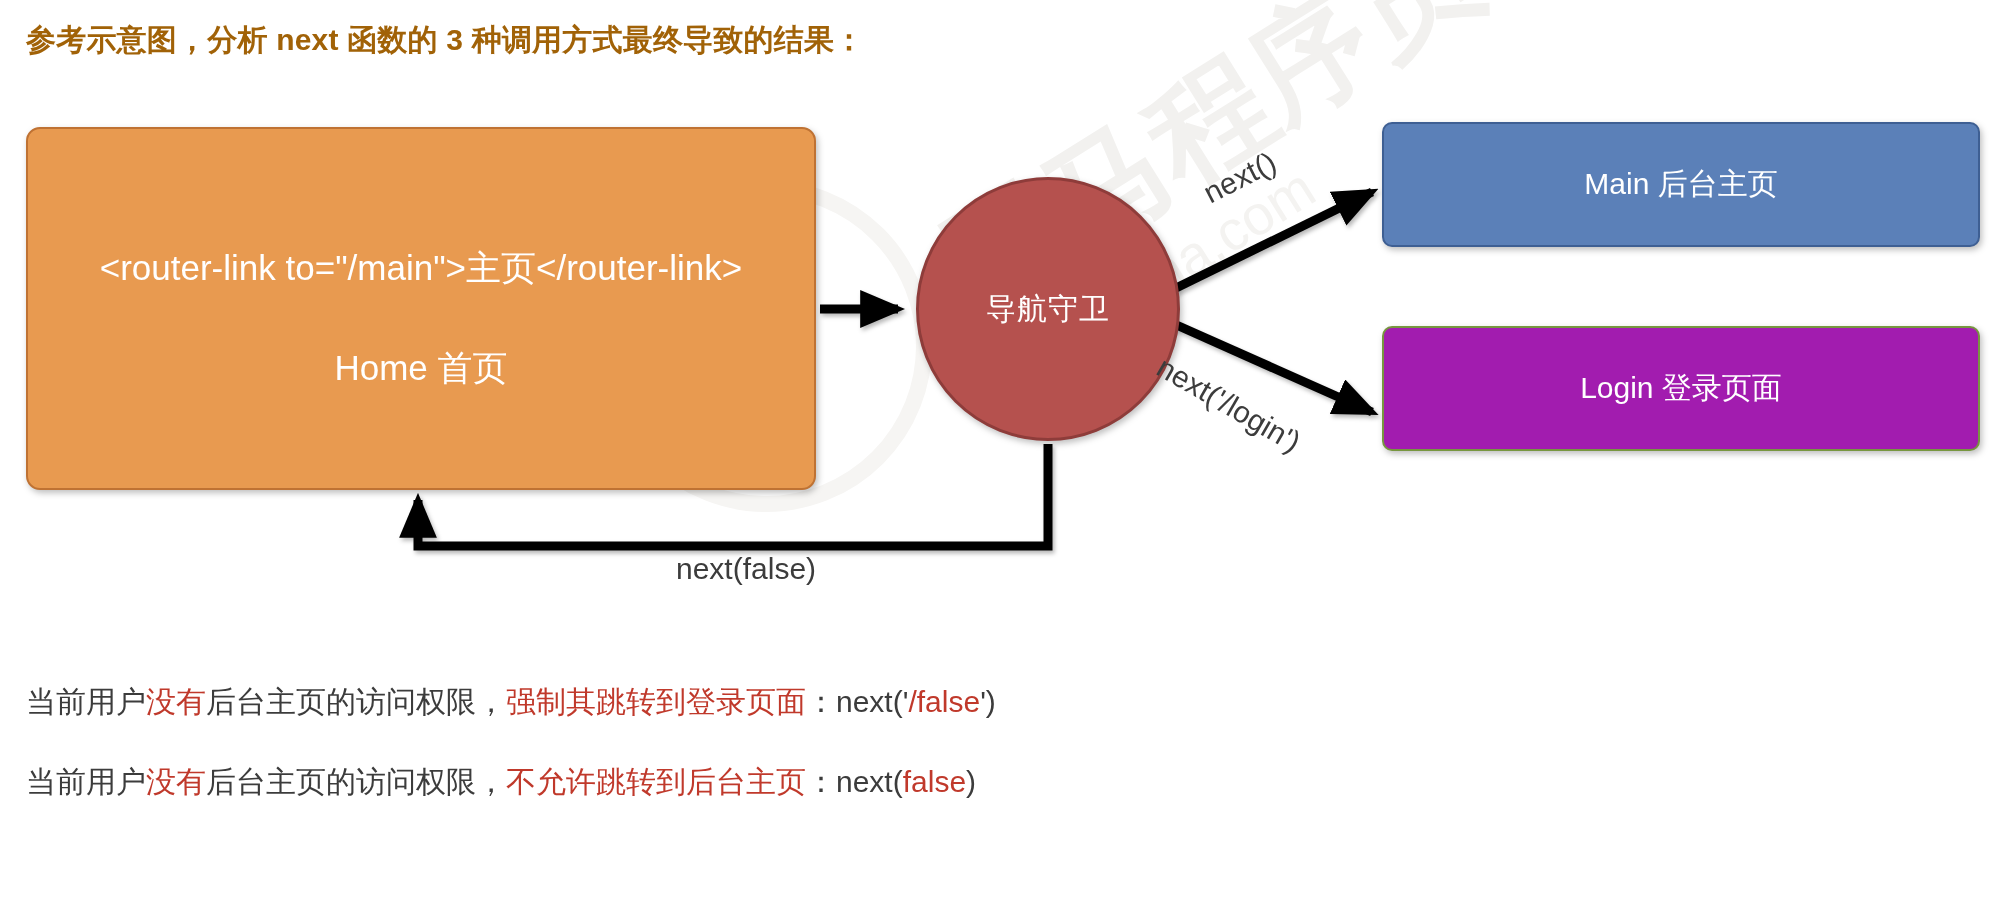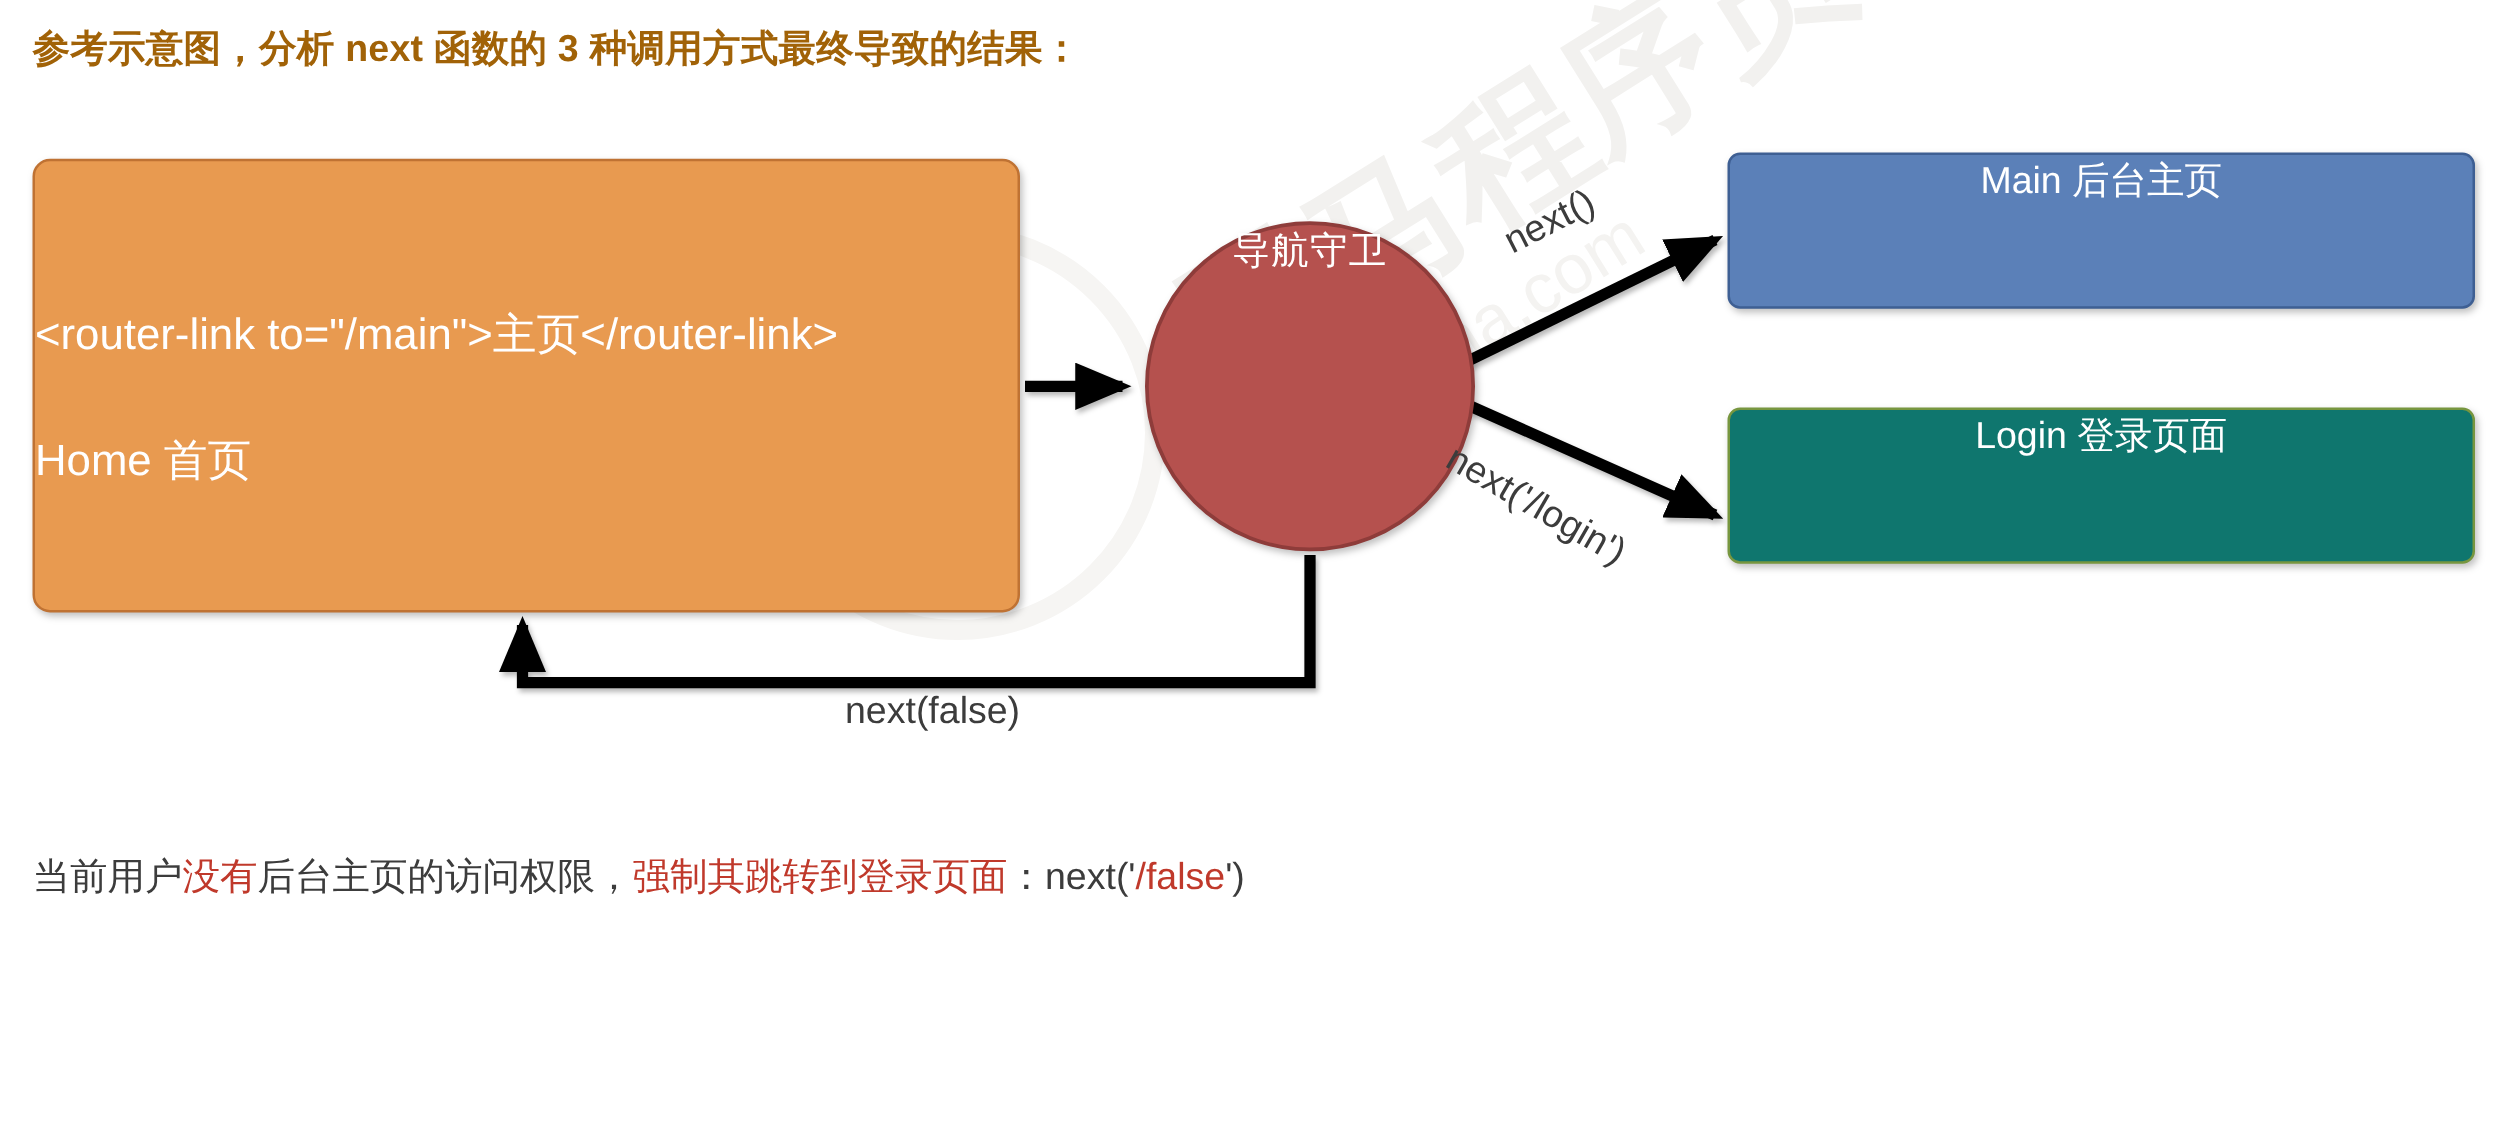--- a/index.html
+++ b/index.html
@@ -96,21 +96,21 @@
     top: 0;
     width: 2004px;
     height: 640px;
   }
 
   .node {
     position: absolute;
     box-sizing: border-box;
     color: #ffffff;
     display: flex;
-    align-items: flex-start;
+    align-items: center;
     justify-content: center;
     filter: drop-shadow(2px 3px 3px rgba(0,0,0,0.25));
   }
 
   
   #node-home {
     left: 26px;
     top: 127px;
     width: 790px;
     height: 363px;
@@ -157,21 +157,21 @@
     border-radius: 10px;
     font-size: 30px;
   }
 
   
   #node-login {
     left: 1382px;
     top: 326px;
     width: 598px;
     height: 125px;
-    background: #0f766e;
+    background: #a21caf;
     border: 2px solid #77963f;
     border-radius: 10px;
     font-size: 30px;
   }
 
   
   .edge-label {
     position: absolute;
     font-size: 30px;
     color: #3c3c3c;
@@ -263,13 +263,14 @@
     <span>Login 登录页面</span>
   </div>
 
   <div class="edge-label" id="label-next">next()</div>
   <div class="edge-label" id="label-next-login">next('/login')</div>
   <div class="edge-label" id="label-next-false">next(false)</div>
 </div>
 
 <div id="notes">
   <div class="note-line"><span>当前用户</span><span class="hl">没有</span><span>后台主页的访问权限，</span><span class="hl">强制其跳转到登录页面</span><span>：next('</span><span class="hl">/false</span><span>')</span></div>
+  <div class="note-line"><span>当前用户</span><span class="hl">没有</span><span>后台主页的访问权限，</span><span class="hl">不允许跳转到后台主页</span><span>：next(</span><span class="hl">false</span><span>)</span></div>
 </div>
 
 </body></html>

